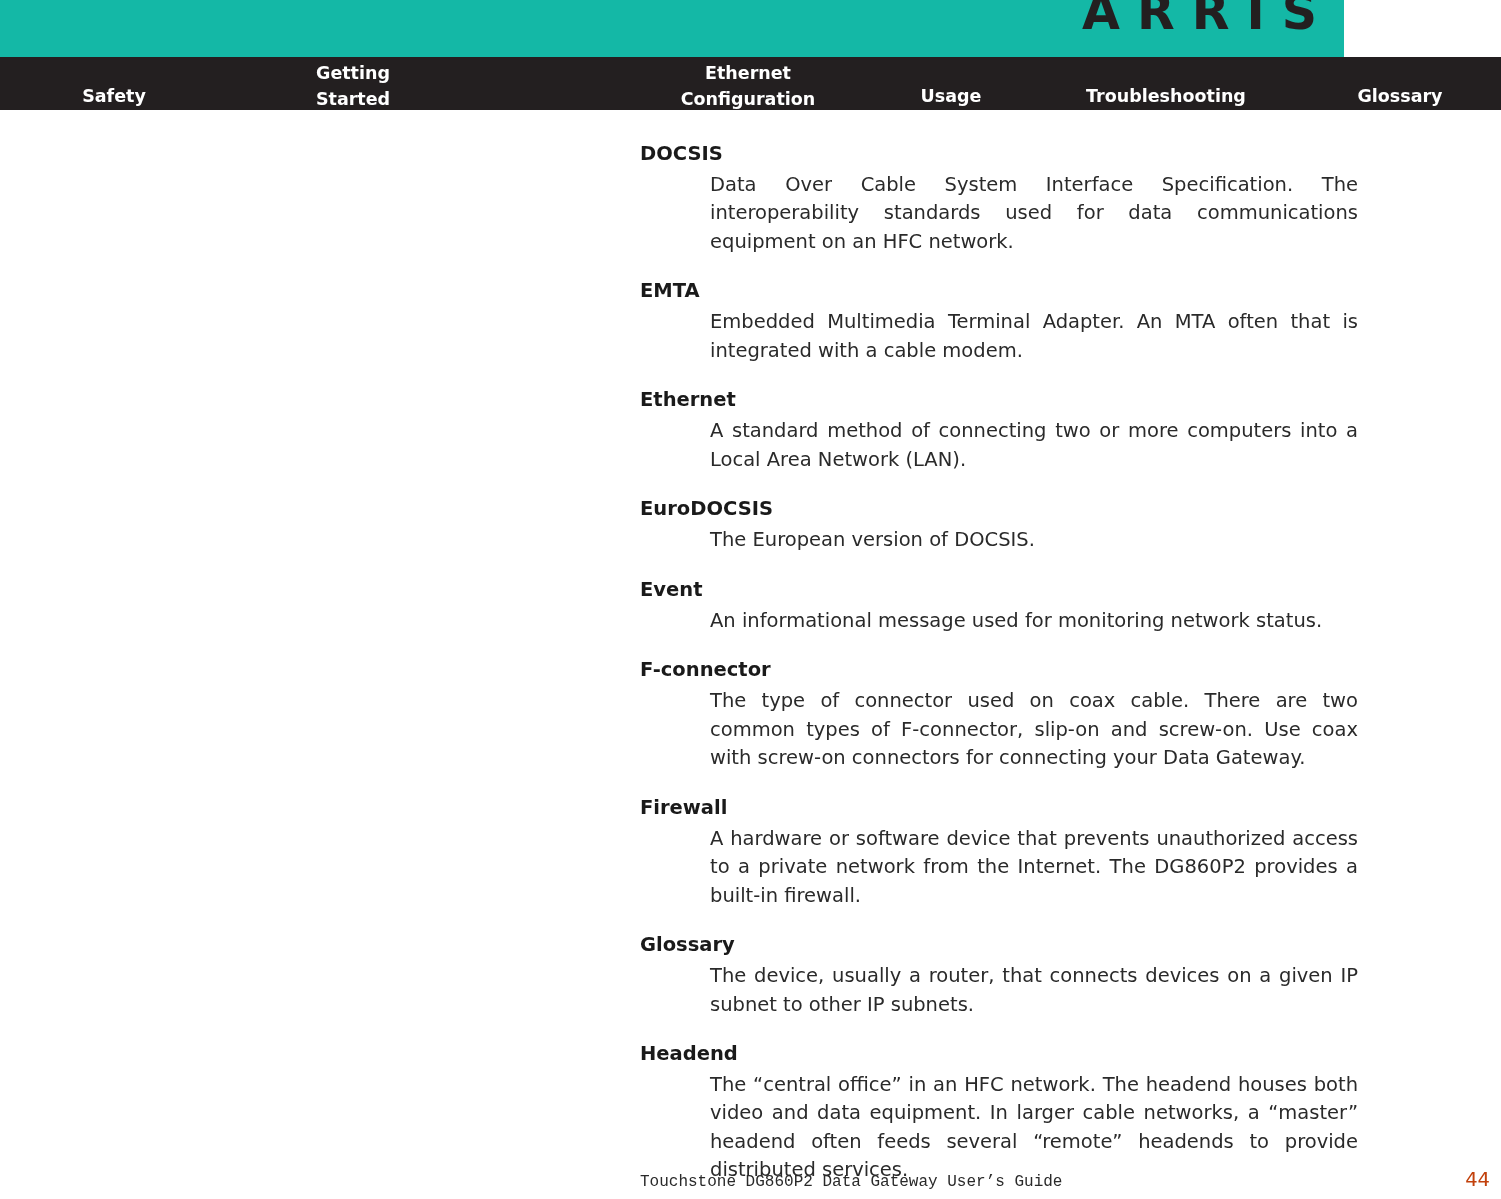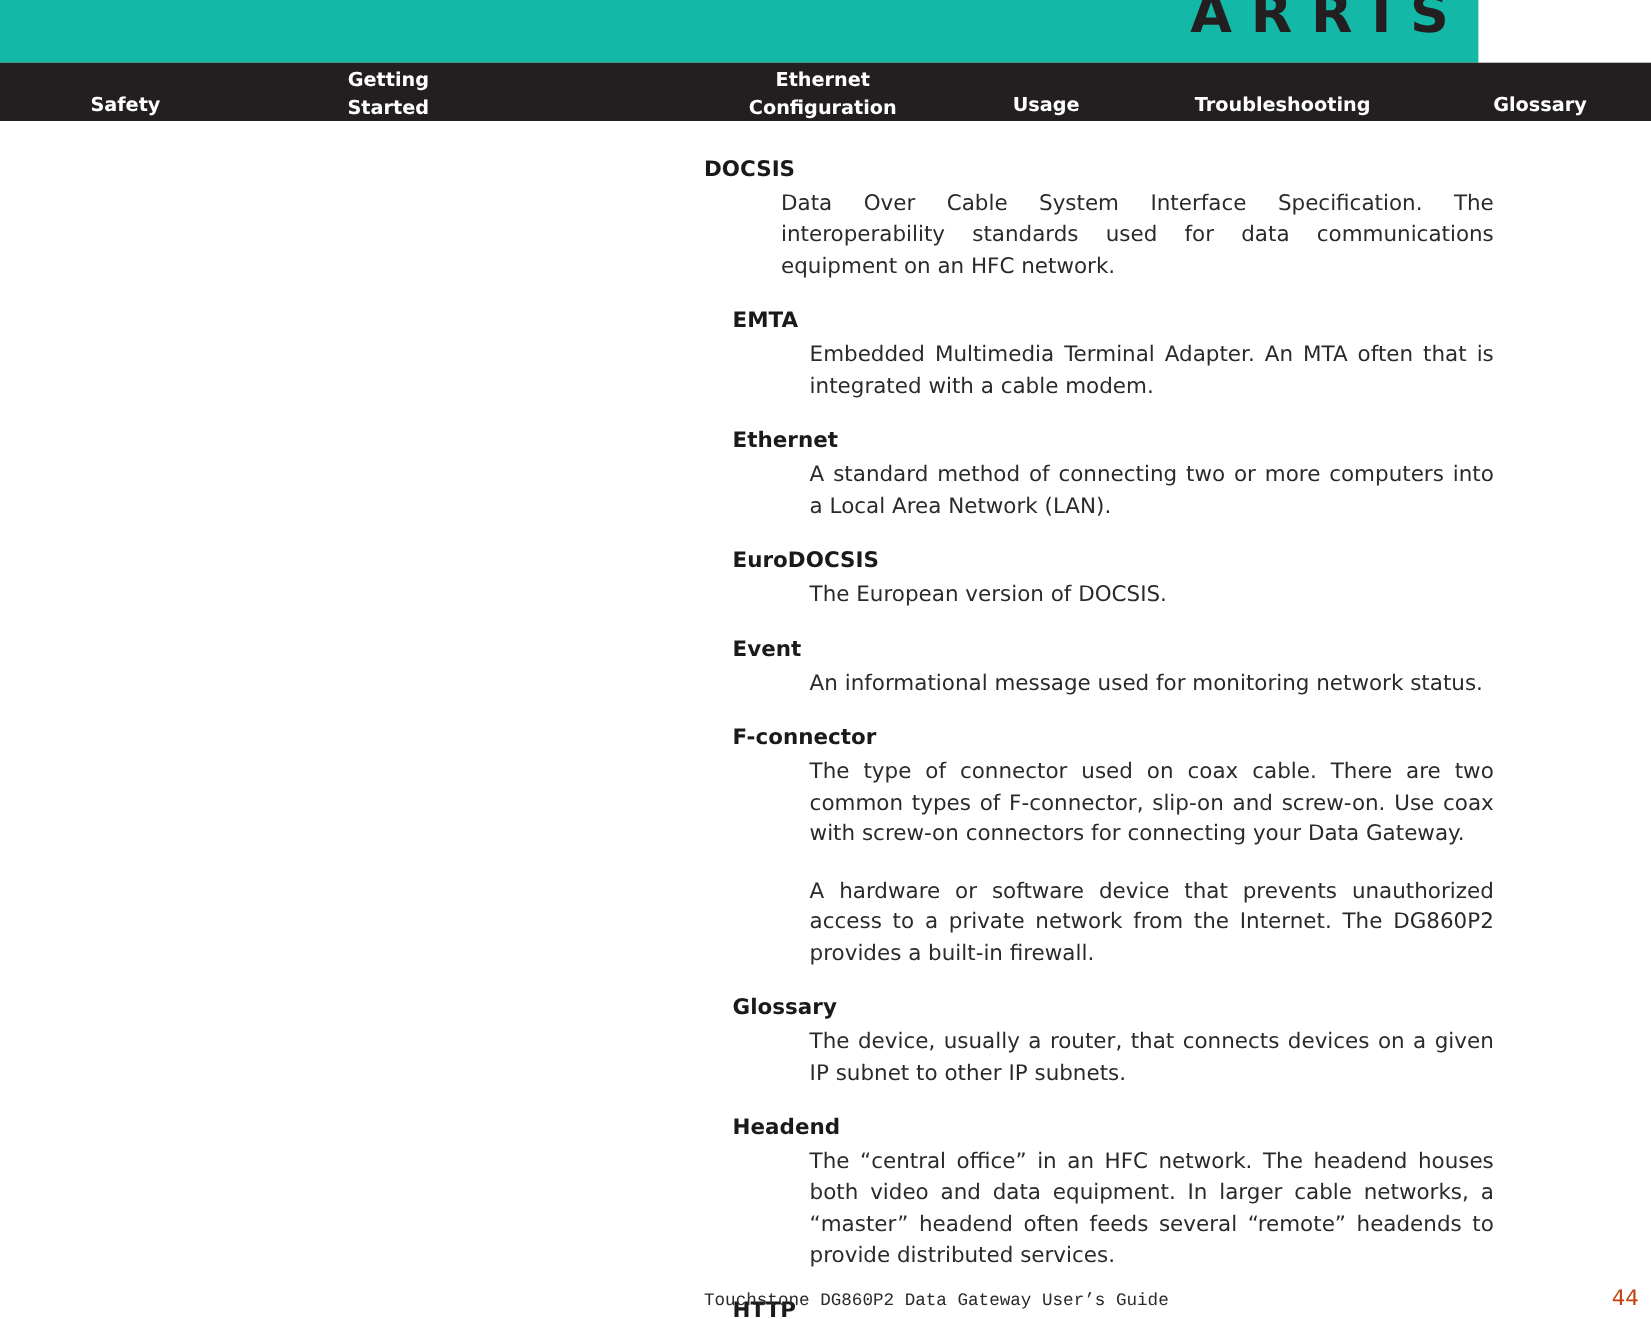--- a/index.html
+++ b/index.html
@@ -98,21 +98,20 @@
     font-weight: 400;
     color: #2a2a2a;
     margin: 6px 11px 0 710px;
     padding: 0;
     line-height: 1.46;
     text-align: justify;
     text-justify: inter-word;
   }
   .entry + .entry {
     margin-top: 23px;
-    margin-left: 26px;
   }
   #entry-docsis { margin-top: 32px; }
 
   
   .footer {
     position: absolute;
     left: 0;
     bottom: 0;
     width: 1501px;
     height: 52px;
@@ -203,20 +202,21 @@
     <div class="entry-term">Event</div>
     <div class="entry-def">An informational message used for monitoring network status.</div>
   </div>
 
   <div class="entry">
     <div class="entry-term">F-connector</div>
     <div class="entry-def">The type of connector used on coax cable. There are two common types of F-connector, slip-on and screw-on. Use coax with screw-on connectors for connecting your Data Gateway.</div>
   </div>
 
   <div class="entry">
+    <div class="entry-term">Firewall</div>
     <div class="entry-def">A hardware or software device that prevents unauthorized access to a private network from the Internet. The DG860P2 provides a built-in firewall.</div>
   </div>
 
   <div class="entry">
     <div class="entry-term">Glossary</div>
     <div class="entry-def">The device, usually a router, that connects devices on a given IP subnet to other IP subnets.</div>
   </div>
 
   <div class="entry">
     <div class="entry-term">Headend</div>

